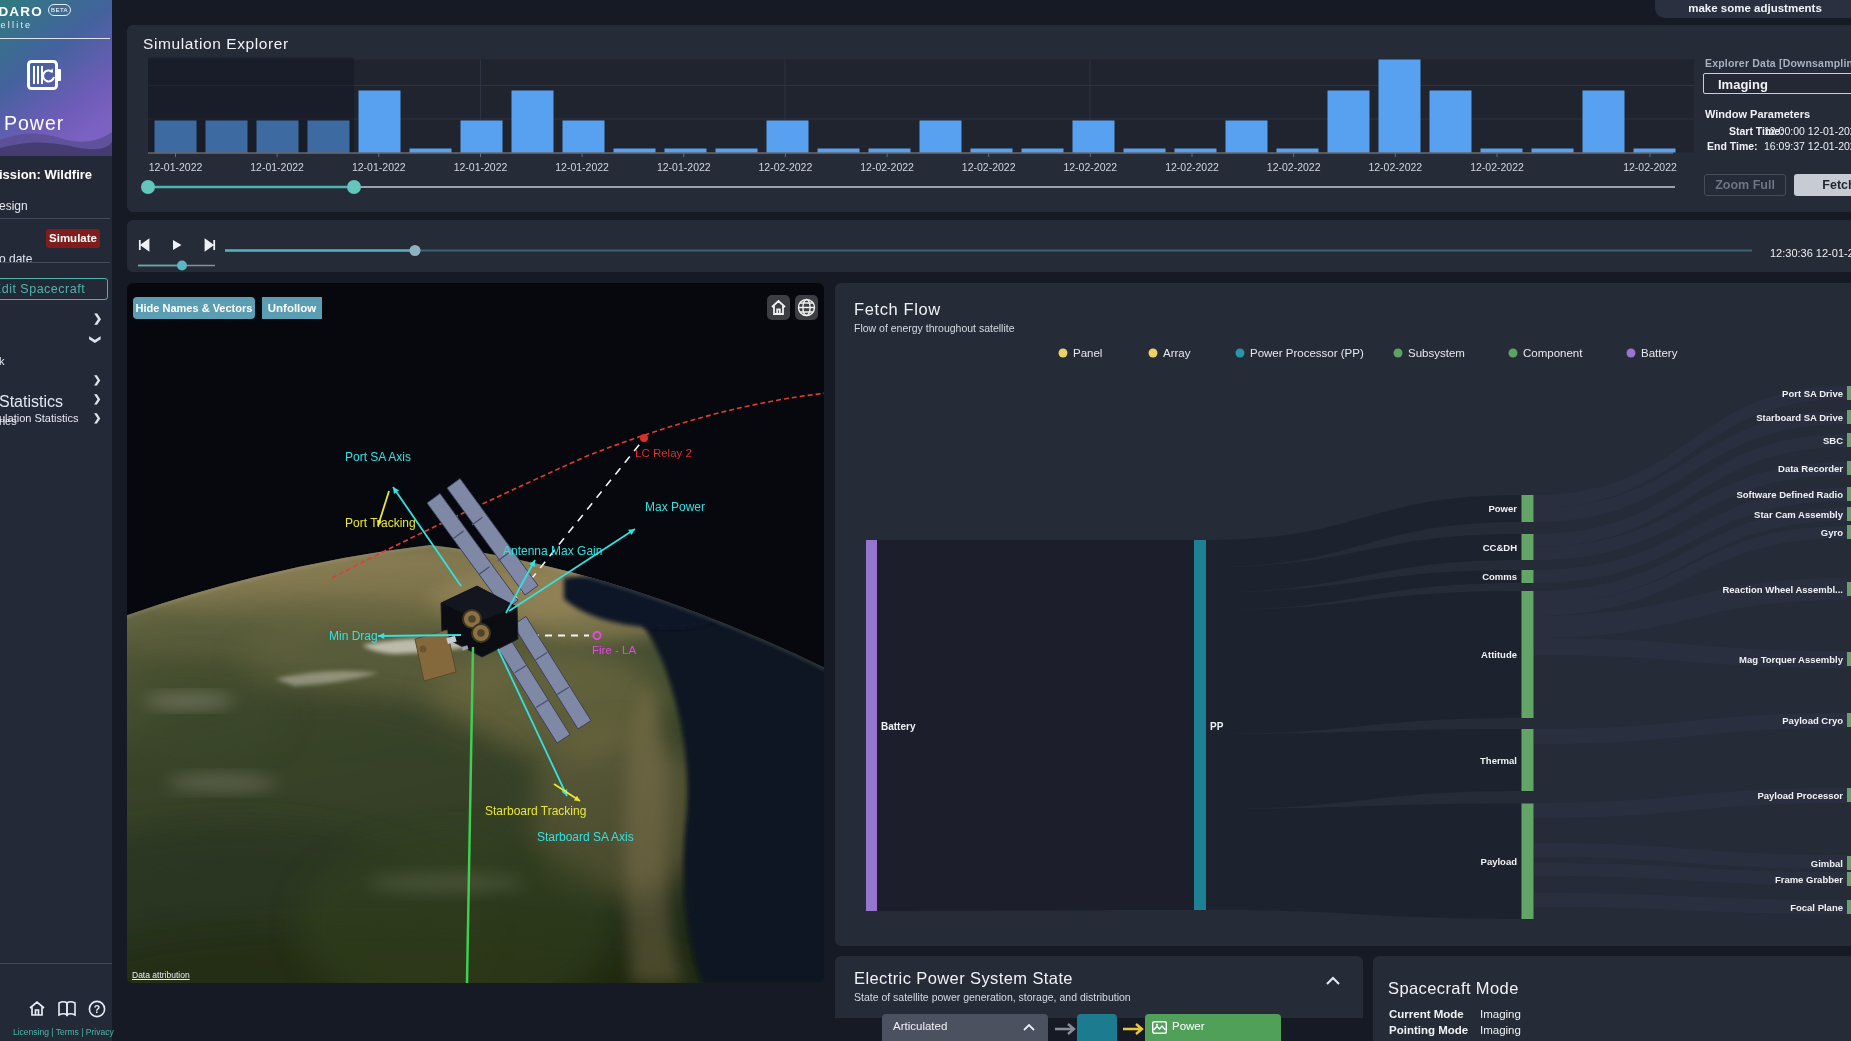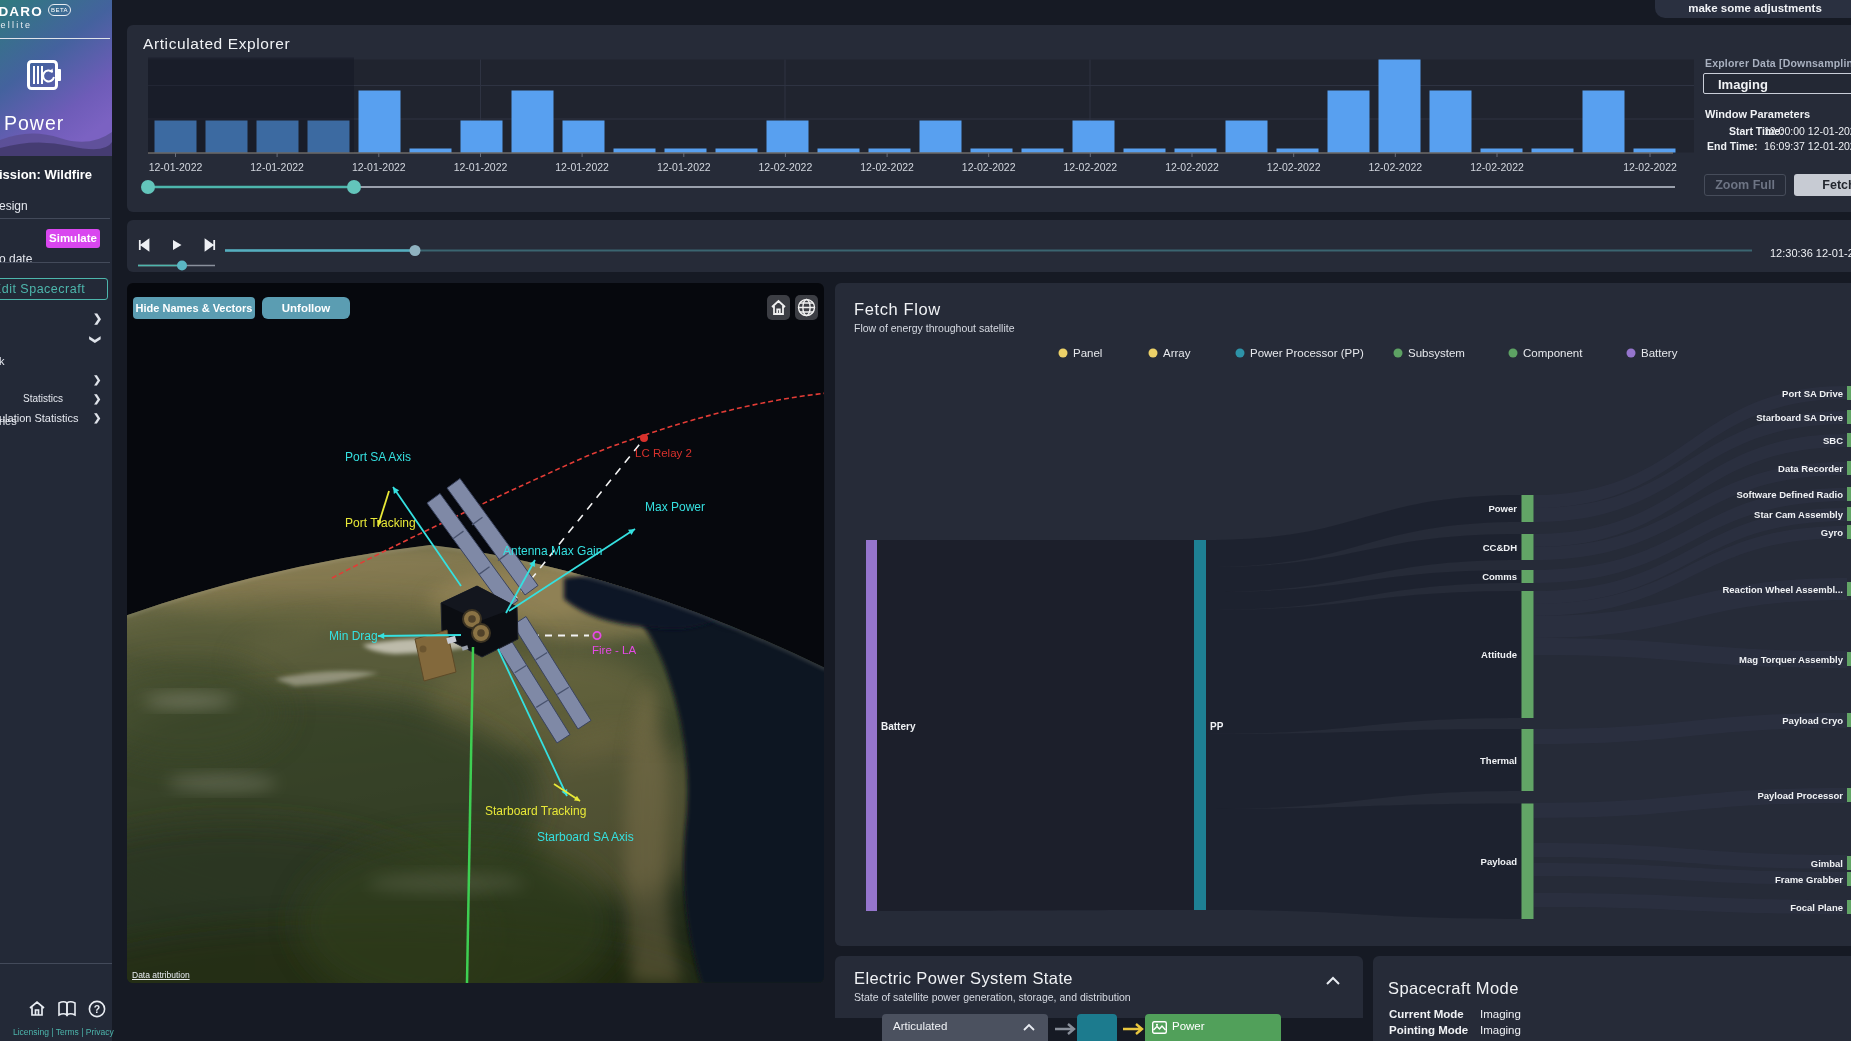--- a/index.html
+++ b/index.html
@@ -41,29 +41,29 @@
       <line x1="15" y1="6" x2="15" y2="24" stroke="#fff" stroke-width="2"></line>
       <path d="M25.5 12 a5.5 5.5 0 1 0 1.5 5" fill="none" stroke="#fff" stroke-width="2"></path>
       <path d="M25.5 8.5 L26 12.5 L22 12 Z" fill="#fff"></path>
     </svg>
   </div>
   <div class="abs" style="left:4px;top:112px;color:#fff;font-size:19.5px;letter-spacing:1px;">Power</div>
   <div class="abs" style="left:-1px;top:167px;color:#fff;font-size:13px;font-weight:bold;">ission: Wildfire</div>
   <div class="abs" style="left:-1px;top:199px;color:#e4e7ee;font-size:12px;">esign</div>
   <div class="abs" style="left:0;top:218px;width:110px;height:1px;background:#434a5a;"></div>
   <div class="abs" style="left:-1px;top:232px;color:#e4e7ee;font-size:12px;margin-top:20px;">o date</div>
-  <div class="abs" style="left:46px;top:229px;width:54px;height:19px;background:#d946ef;border-radius:3px;color:#fff;font-size:11.5px;font-weight:bold;text-align:center;line-height:19px;">Simulate</div>
+  <div class="abs" style="left:46px;top:229px;width:54px;height:19px;background:#7f1d1d;border-radius:3px;color:#fff;font-size:11.5px;font-weight:bold;text-align:center;line-height:19px;">Simulate</div>
   <div class="abs" style="left:0;top:262px;width:110px;height:1px;background:#434a5a;"></div>
   <div class="abs" style="left:-30px;top:278px;width:138px;height:22px;border:1px solid #4db6ac;border-radius:3px;color:#4db6ac;font-size:12.5px;text-align:center;line-height:20px;letter-spacing:0.5px;">Edit Spacecraft</div>
   <div class="abs" style="left:93px;top:312px;color:#dfe3ea;font-size:11px;font-weight:bold;">❯</div>
   <div class="abs" style="left:91px;top:333px;color:#dfe3ea;font-size:11px;font-weight:bold;transform:rotate(90deg);">❯</div>
   <div class="abs" style="left:-1px;top:355px;color:#e4e7ee;font-size:11px;">k</div>
   <div class="abs" style="left:-1px;top:374px;color:#e4e7ee;font-size:11px;margin-top:41px;">ries</div>
   <div class="abs" style="left:93px;top:374px;color:#dfe3ea;font-size:10px;font-weight:bold;">❯</div>
-  <div class="abs" style="left:-1px;top:393px;color:#e4e7ee;font-size:10px;padding-left:24px;">Statistics</div>
+  <div class="abs" style="left:-1px;top:393px;color:#e4e7ee;font-size:16px;">Statistics</div>
   <div class="abs" style="left:93px;top:393px;color:#dfe3ea;font-size:10px;font-weight:bold;">❯</div>
   <div class="abs" style="left:-1px;top:412px;color:#e4e7ee;font-size:11px;">ulation Statistics</div>
   <div class="abs" style="left:93px;top:412px;color:#dfe3ea;font-size:10px;font-weight:bold;">❯</div>
   <div class="abs" style="left:0;top:963px;width:112px;height:1px;background:#434a5a;"></div>
   <div class="abs" style="left:28px;top:999px;width:62px;height:20px;">
     <svg width="80" height="20" viewBox="0 0 80 20">
       <path d="M2 9 L9 3 L16 9 M4 8.2 L4 16 L14 16 L14 8.2 M7.5 16 L7.5 11 L10.5 11 L10.5 16" fill="none" stroke="#e8ecf2" stroke-width="1.7"></path>
       <path d="M31 4 C34 2.5 37 2.5 39 4 L39 16 C37 14.5 34 14.5 31 16 Z" fill="none" stroke="#e8ecf2" stroke-width="1.6"></path>
       <path d="M47 4 C44 2.5 41 2.5 39 4 L39 16 C41 14.5 44 14.5 47 16 Z" fill="none" stroke="#e8ecf2" stroke-width="1.6"></path>
       <circle cx="69" cy="10" r="7.6" fill="none" stroke="#e8ecf2" stroke-width="1.6"></circle>
@@ -71,21 +71,21 @@
     </svg>
   </div>
   <div class="abs" style="left:13px;top:1027px;color:#4db6ac;font-size:8.5px;white-space:nowrap;">Licensing | Terms | Privacy</div>
 </div>
 
 <div class="abs" style="left:1655px;top:0;width:205px;height:18px;background:#2a3040;border-bottom-left-radius:10px;">
   <div class="abs" style="left:0;top:0;width:200px;text-align:center;color:#f2f4f7;font-size:11.5px;font-weight:bold;line-height:16px;">make some adjustments</div>
 </div>
 
 <div class="card" id="card1" style="left:127px;top:25px;width:1733px;height:187px;">
-  <div class="abs" style="left:16px;top:10px;color:#f0f2f5;font-size:15.5px;letter-spacing:0.6px;">Articulated Explorer</div>
+  <div class="abs" style="left:16px;top:10px;color:#f0f2f5;font-size:15.5px;letter-spacing:0.6px;">Simulation Explorer</div>
   <div class="abs" id="chart" style="left:0;top:0;">
       <svg width="1733" height="187" style="position:absolute;left:0;top:0;">
         <rect x="21" y="34.5" width="1546" height="93" fill="#20242f"></rect>
         <line x1="353.5" y1="34.5" x2="353.5" y2="127.5" stroke="#2e3342" stroke-width="1"></line>
         <line x1="658" y1="34.5" x2="658" y2="127.5" stroke="#2e3342" stroke-width="1"></line>
         <line x1="963" y1="34.5" x2="963" y2="127.5" stroke="#2e3342" stroke-width="1"></line>
         <line x1="1268" y1="34.5" x2="1268" y2="127.5" stroke="#2e3342" stroke-width="1"></line>
         <line x1="21" y1="60.5" x2="1567" y2="60.5" stroke="#2e3342" stroke-width="1"></line>
         <line x1="21" y1="94" x2="1567" y2="94" stroke="#2e3342" stroke-width="1"></line>
         <rect x="27.5" y="95.5" width="42" height="32" fill="#58a0f0"></rect>
@@ -278,21 +278,21 @@
         <text x="218" y="178" font-size="12px" fill="#35e0e0" font-family="Liberation Sans">Port SA Axis</text>
         <text x="218" y="244" font-size="12px" fill="#e8e838" font-family="Liberation Sans">Port Tracking</text>
         <text x="376" y="272" font-size="12px" fill="#35e0e0" font-family="Liberation Sans">Antenna Max Gain</text>
         <text x="518" y="228" font-size="12px" fill="#35e0e0" font-family="Liberation Sans">Max Power</text>
         <text x="202" y="357" font-size="12px" fill="#35e0e0" font-family="Liberation Sans">Min Drag</text>
         <text x="358" y="532" font-size="12px" fill="#e8e838" font-family="Liberation Sans">Starboard Tracking</text>
         <text x="410" y="558" font-size="12px" fill="#35e0e0" font-family="Liberation Sans">Starboard SA Axis</text>
       </svg>
     </div>
   <div class="abs" style="left:6px;top:14px;width:122px;height:22px;background:#5b9db2;border-radius:4px;color:#fff;font-size:11px;font-weight:bold;line-height:22px;text-align:center;white-space:nowrap;">Hide Names &amp; Vectors</div>
-  <div class="abs" style="left:135px;top:14px;width:88px;height:22px;background:#5b9db2;border-radius:6px;color:#fff;font-size:11.5px;font-weight:bold;line-height:22px;text-align:center;">Unfollow</div>
+  <div class="abs" style="left:135px;top:14px;width:60px;height:22px;background:#5b9db2;border-radius:0;color:#fff;font-size:11.5px;font-weight:bold;line-height:22px;text-align:center;">Unfollow</div>
   <div class="abs" style="left:640px;top:12px;width:23px;height:25px;background:#3c3e44;border-radius:5px;">
     <svg width="23" height="25" viewBox="0 0 23 25">
         <path d="M5 12 L11.5 6 L18 12 M7 11 L7 19 L16 19 L16 11 M10.2 19 L10.2 14.4 L12.8 14.4 L12.8 19" fill="none" stroke="#f0f0f0" stroke-width="1.8"></path>
       </svg>
   </div>
   <div class="abs" style="left:668px;top:12px;width:23px;height:25px;background:#3c3e44;border-radius:5px;">
     <svg width="23" height="25" viewBox="0 0 23 25">
         <g fill="none" stroke="#f0f0f0" stroke-width="1.4">
           <circle cx="11.5" cy="12.5" r="8"></circle>
           <ellipse cx="11.5" cy="12.5" rx="3.6" ry="8"></ellipse>

